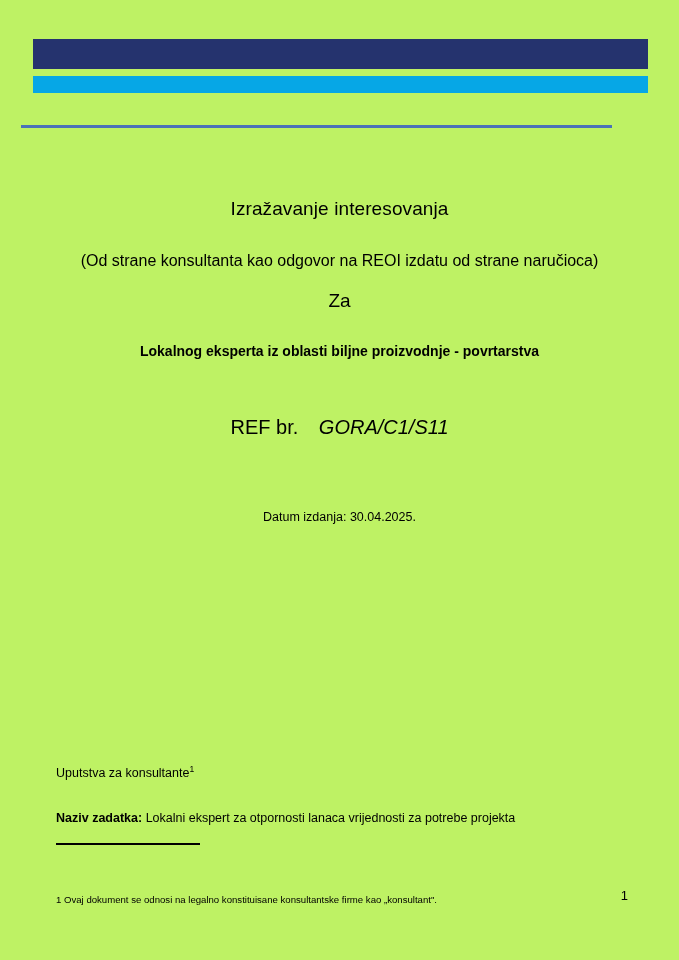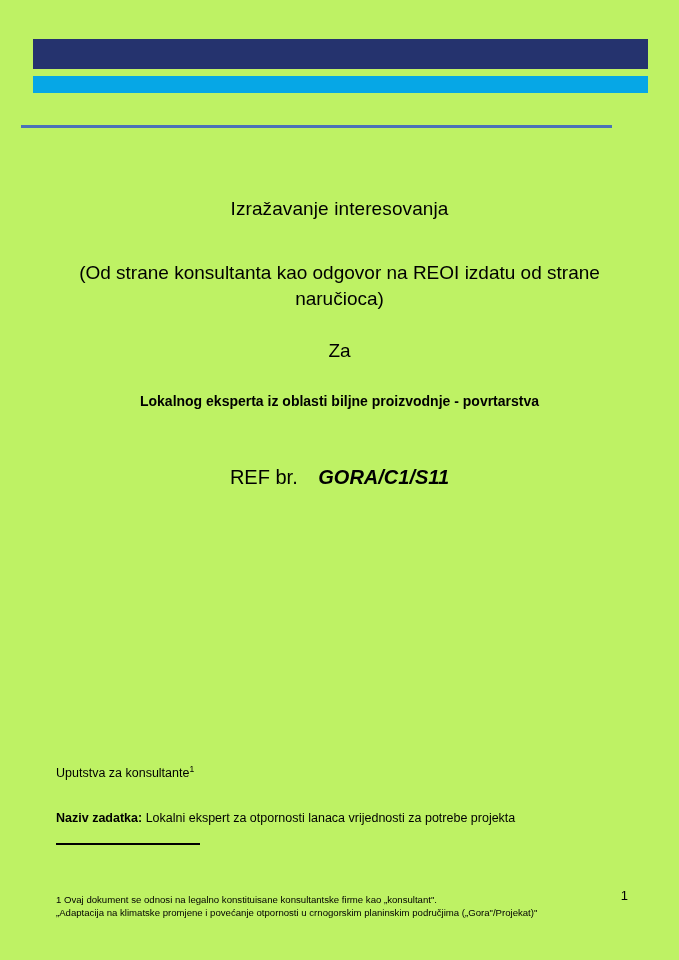--- a/index.html
+++ b/index.html
@@ -53,42 +53,42 @@
     top: 196px;
     width: 567px;
     text-align: center;
   }
   .t-line1 {
     font-size: 19px;
     line-height: 26px;
     letter-spacing: 0.1px;
   }
   .t-line2 {
-    font-size: 19px;
+    font-size: 16px;
     line-height: 26px;
-    margin-top: 38px;
+    margin-top: 26px;
   }
   .t-line3 {
     font-size: 19px;
     line-height: 26px;
-    margin-top: 26px;
+    margin-top: 14px;
   }
   .t-line4 {
     font-size: 14px;
     line-height: 26px;
     font-weight: bold;
     margin-top: 24px;
   }
   .t-ref {
     font-size: 20px;
     line-height: 26px;
     margin-top: 50px;
   }
   .t-ref .ref-code {
-    font-weight: bold;
+    font-weight: normal;
     font-style: italic;
     margin-left: 15px;
   }
   .t-date {
     font-size: 12.5px;
     line-height: 18px;
     margin-top: 68px;
   }
 
   
@@ -154,27 +154,27 @@
   <div class="bar-navy"></div>
   <div class="bar-cyan"></div>
   <div class="rule-blue"></div>
 
   <div class="title-block">
     <div class="t-line1">Izražavanje interesovanja</div>
     <div class="t-line2">(Od strane konsultanta kao odgovor na REOI izdatu od strane naručioca)</div>
     <div class="t-line3">Za</div>
     <div class="t-line4">Lokalnog eksperta iz oblasti biljne proizvodnje - povrtarstva</div>
     <div class="t-ref"><span>REF br. </span><span class="ref-code">GORA/C1/S11</span></div>
+    <div class="t-date">Datum izdanja: 30.04.2025.</div>
   </div>
 
   <div class="instr-line"><span>Uputstva za konsultante</span><sup>1</sup></div>
 
   <div class="task-line"><span class="task-label">Naziv zadatka:</span><span> Lokalni ekspert za otpornosti lanaca vrijednosti za potrebe projekta</span></div>
 
   <div class="fn-sep"></div>
   <div class="footnote">
     <div class="fn-p1">1 Ovaj dokument se odnosi na legalno konstituisane konsultantske firme kao „konsultant".</div>
-    <div class="fn-p2">„Adaptacija na klimatske promjene i povećanje otpornosti u crnogorskim planinskim područjima („Gora"/Projekat)"</div>
   </div>
 
   <div class="page-num">1</div>
 
 </div>
 
 </body></html>

